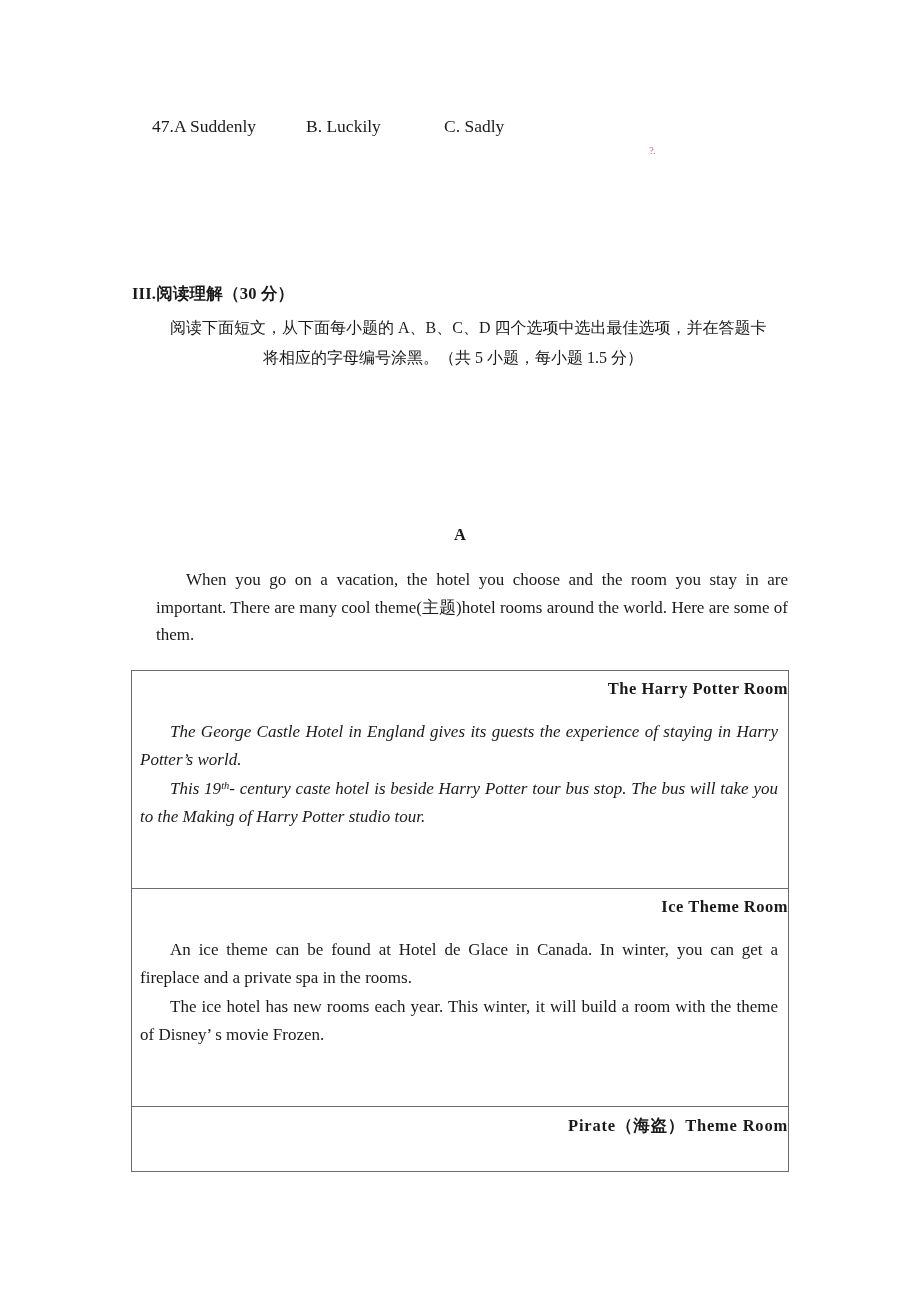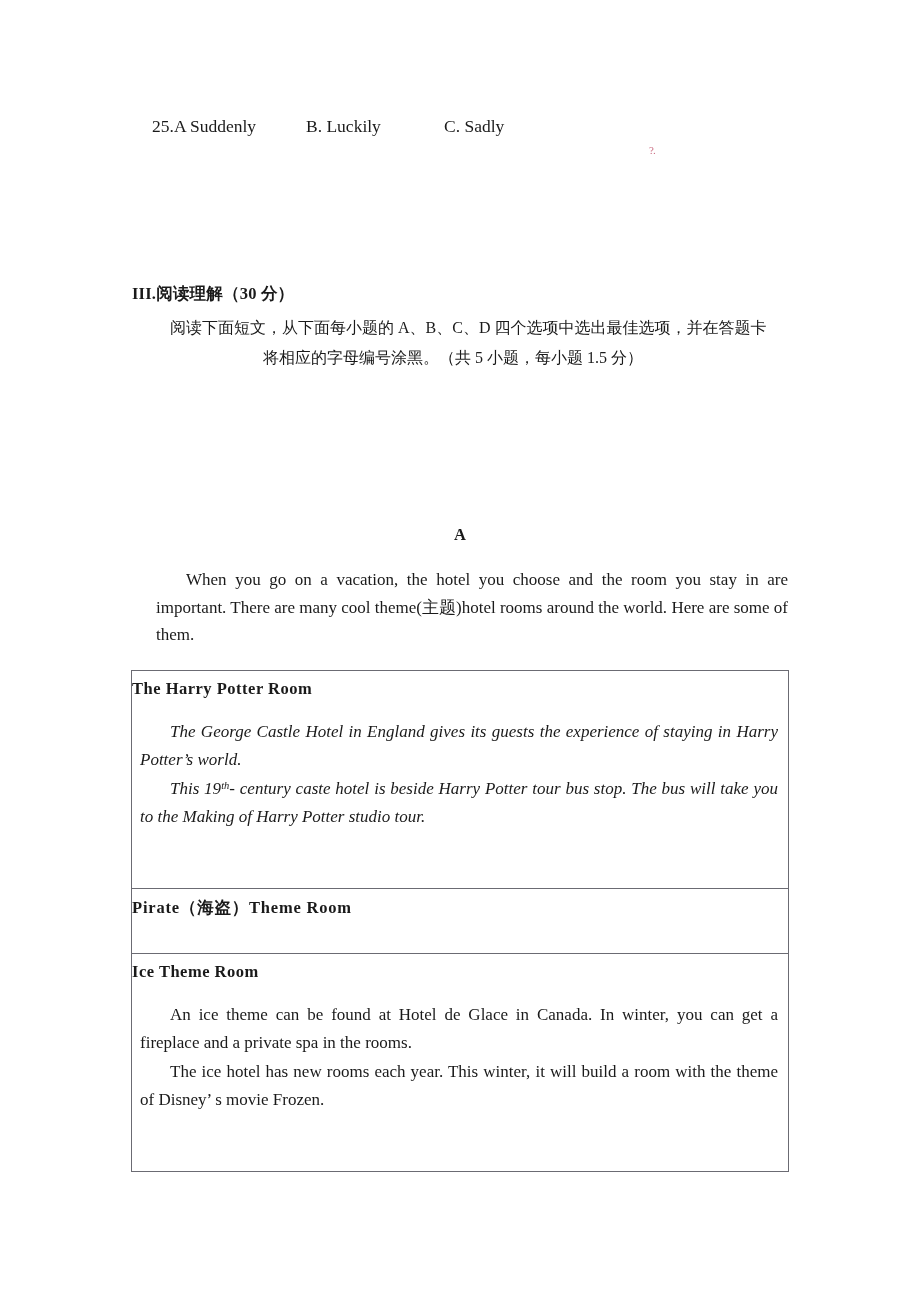--- a/index.html
+++ b/index.html
@@ -121,21 +121,21 @@
     box-sizing: border-box;
   }
   .theme-cell {
     border-bottom: 1px solid #6b6b73;
     box-sizing: border-box;
     padding: 0;
   }
   .theme-cell.last { border-bottom: 1px solid #6b6b73; }
 
   .theme-title {
-    text-align: left;
+    text-align: right;
     font-weight: bold;
     font-size: 16.5px;
     letter-spacing: 0.5px;
     padding-top: 8px;
     padding-bottom: 2px;
   }
   .theme-title.cjk {
     letter-spacing: 0.8px;
   }
   .theme-para {
@@ -162,21 +162,21 @@
 </head>
 <body>
 
 <div class="page">
 
   <div class="mc-block">
 
 
 
     <div class="mc-row">
-      <span class="mc-stem">25.A Suddenly</span>
+      <span class="mc-stem">47.A Suddenly</span>
       <span class="mc-opt" style="left:306px">B. Luckily</span>
       <span class="mc-opt" style="left:444px">C. Sadly</span>
     </div>
 
   </div>
 
   <div class="red-mark">?.</div>
 
   <div class="section-heading">III.阅读理解（30 分）</div>
 
@@ -197,33 +197,33 @@
           <div class="theme-title">The Harry Potter Room</div>
           <div class="box1-body">
             <div class="theme-para"><span class="ind"></span><span>The George Castle Hotel in England gives its guests the experience of staying in Harry Potter’s world.</span></div>
             <div class="spacer-para"></div>
             <div class="theme-para"><span class="ind"></span><span>This 19</span><sup>th</sup><span>- century caste hotel is beside Harry Potter tour bus stop. The bus will take you to the Making of Harry Potter studio tour.</span></div>
           </div>
         </td>
       </tr>
 
       <tr>
-        <td class="theme-cell last">
-          <div class="theme-title cjk">Pirate（海盗）Theme Room</div>
-          <div class="box3-body"></div>
-        </td>
-      </tr>
-
-      <tr>
         <td class="theme-cell">
           <div class="theme-title">Ice Theme Room</div>
           <div class="box2-body">
             <div class="theme-para jf"><span class="ind"></span><span>An ice theme can be found at Hotel de Glace in Canada. In winter, you can get a fireplace and a private spa in the rooms.</span></div>
             <div class="spacer-para"></div>
             <div class="theme-para jf"><span class="ind"></span><span>The ice hotel has new rooms each year. This winter, it will build a room with the theme of Disney’ s movie Frozen.</span></div>
           </div>
         </td>
       </tr>
 
+      <tr>
+        <td class="theme-cell last">
+          <div class="theme-title cjk">Pirate（海盗）Theme Room</div>
+          <div class="box3-body"></div>
+        </td>
+      </tr>
+
     </tbody>
   </table>
 
 </div>
 
 </body></html>

